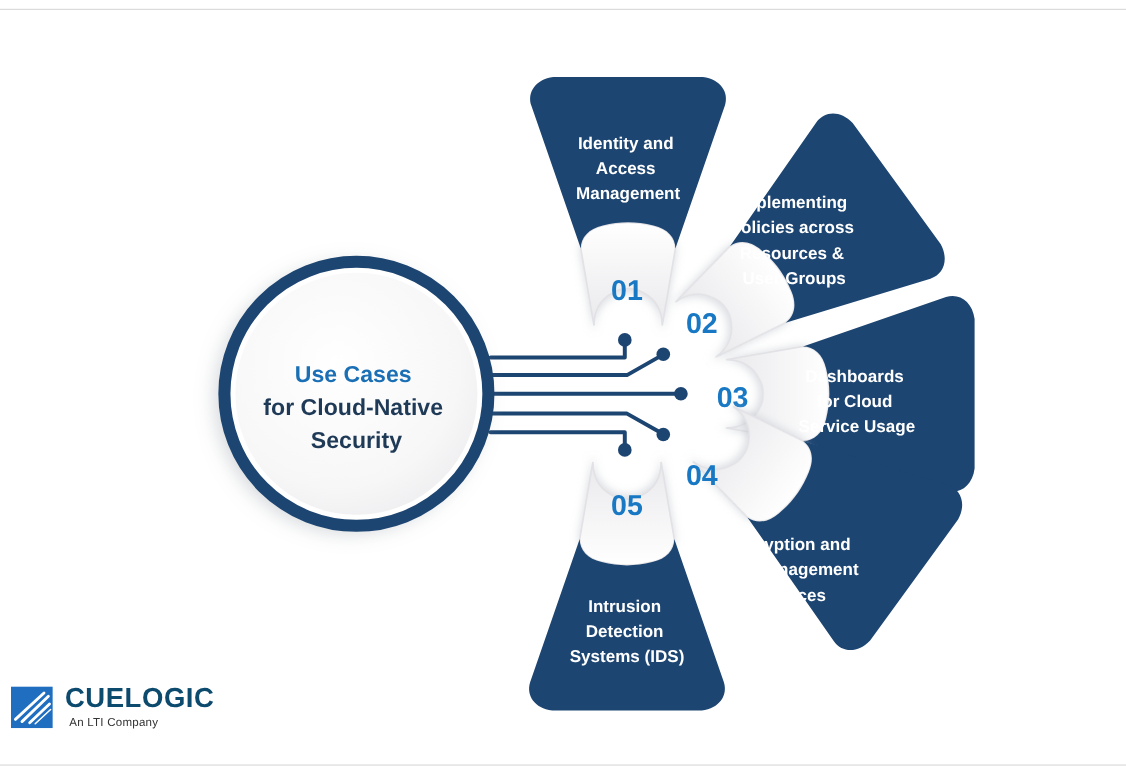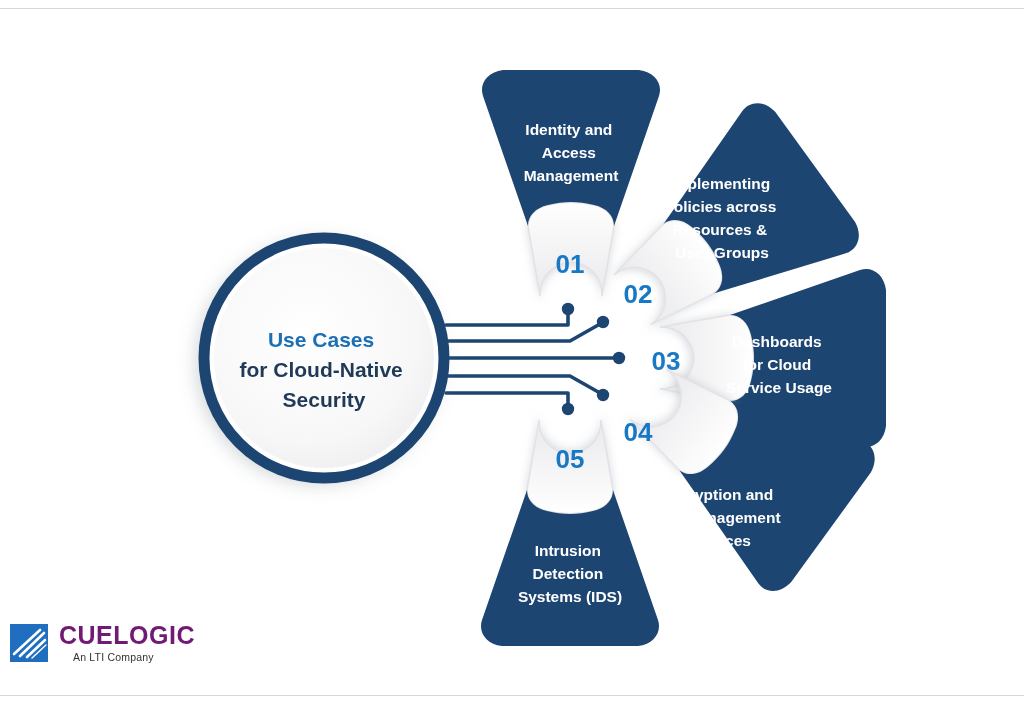--- a/index.html
+++ b/index.html
@@ -63,30 +63,30 @@
   }
   #logo-mark {
     width: 38px; height: 38px;
     flex: 0 0 auto;
   }
   .logo-text-wrap { display: flex; flex-direction: column; }
   .logo-word {
     font-size: 25px;
     font-weight: 700;
     letter-spacing: 0.5px;
-    color: #701a75;
+    color: #0c4a6e;
     line-height: 1.05;
     font-family: "Liberation Sans", sans-serif;
   }
   .logo-sub {
     font-size: 10.5px;
     color: #333333;
     letter-spacing: 0.2px;
     margin-top: 3px;
-    margin-left: 14px;
+    margin-left: 4px;
     font-family: "Liberation Sans", sans-serif;
   }
 </style>
 </head>
 <body>
 
 <div id="page">
 
   <div class="rule top"></div>
   <div class="rule bottom"></div>

